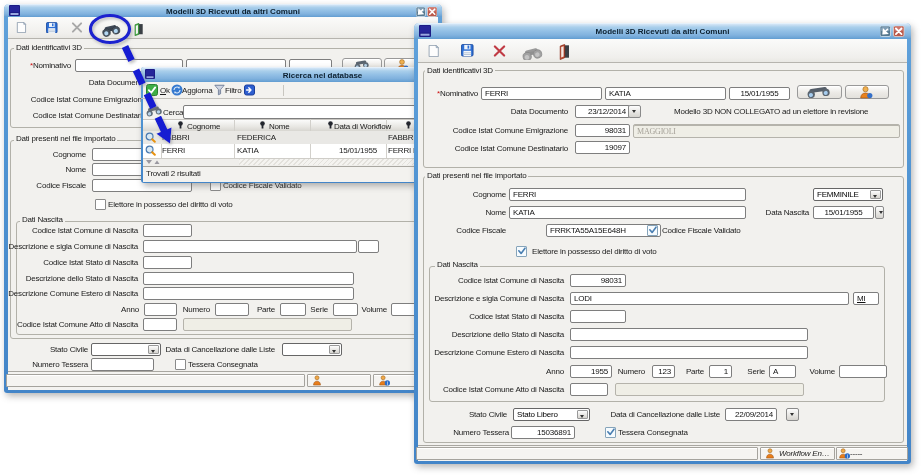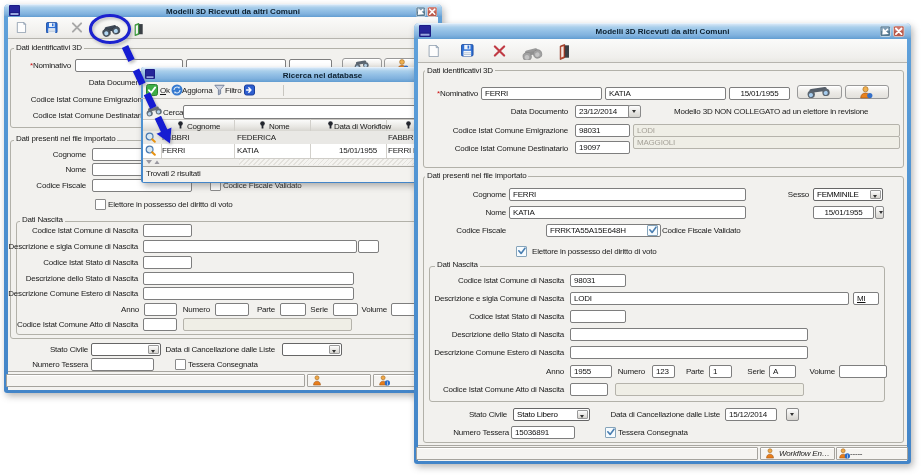--- a/index.html
+++ b/index.html
@@ -5,21 +5,21 @@
 #pg{position:relative;width:924px;height:475px;overflow:hidden;font-family:"Liberation Sans",sans-serif;letter-spacing:-0.2px;}
 .w{position:absolute;border-radius:5px 5px 3px 3px;background:linear-gradient(180deg,#61a2db 0%,#4f93d2 40%,#4385c8 100%);box-shadow:2px 3px 7px rgba(90,90,90,.45);}
 .tb{position:absolute;left:0;top:0;right:0;border-radius:5px 5px 0 0;background:linear-gradient(180deg,#f0f7fd 0%,#cfe3f5 9%,#aacfeb 26%,#92bfe5 52%,#81b2de 76%,#6ba3d5 94%,#5f9bd0 100%);}
 .tt{position:absolute;width:100%;text-align:center;font-size:8px;font-weight:bold;color:#0c2030;letter-spacing:0;}
 .ct{position:absolute;background:#f2f1ee;}
 .gb{position:absolute;border:1px solid #b2b1a9;border-radius:3px;}
 .lg{position:absolute;background:#f2f1ee;font-size:8px;color:#1a1a1a;padding:0 2px;white-space:nowrap;line-height:8px;}
 .lb{position:absolute;font-size:8px;color:#1a1a1a;text-align:right;white-space:nowrap;line-height:9px;}
 .ll{position:absolute;font-size:8px;color:#1a1a1a;white-space:nowrap;line-height:9px;}
 .in{position:absolute;background:#fff;border:1px solid #7e7e7e;border-radius:2px;font-size:8px;color:#111;height:11px;line-height:11px;padding:0 3px;white-space:nowrap;overflow:hidden;}
-.num{text-align:left;}
+.num{text-align:right;}
 .ctr{text-align:center;}
 .ro{background:#efeee6;border-color:#b5b3ab;color:#a5a198;}
 .cb{position:absolute;width:9px;height:9px;background:#fff;border:1px solid #8a8a8a;border-radius:1px;}
 .cbc{border-color:#86a4ba;background:#f6fbfe;}
 .combo{position:absolute;background:#fff;border:1px solid #666;border-radius:2px;height:11px;font-size:8px;line-height:11px;padding:0 3px;white-space:nowrap;}
 .cmar{position:absolute;right:1px;top:1px;bottom:1px;width:9px;background:linear-gradient(180deg,#fdfdfd,#d6d4cf);border:1px solid #999;border-radius:1px;}
 .cmar:after{content:"";position:absolute;left:1.8px;top:3.5px;border:2.6px solid transparent;border-top:3.6px solid #333;}
 .abt{position:absolute;width:11px;height:11px;background:linear-gradient(180deg,#fdfdfd,#d6d4cf);border:1px solid #8a8a8a;border-radius:2px;}
 .abt:after{content:"";position:absolute;left:2.5px;top:3.5px;border:2.5px solid transparent;border-top:3.5px solid #333;}
 .sep{position:absolute;background:#b9b7b1;}
@@ -362,30 +362,30 @@
       </svg>
  <div class="lb" style="left:0px;top:84px;width:154px;">Data Documento</div>
  <div class="in num" style="left:161px;top:82px;width:47px;">23/12/2014</div>
  <div class="abt" style="left:214px;top:82px;"></div>
  <div class="ll" style="left:260px;top:84px;">Modello 3D NON COLLEGATO ad un elettore in revisione</div>
  <div class="lb" style="left:0px;top:103px;width:154px;">Codice Istat Comune Emigrazione</div>
  <div class="in num" style="left:161px;top:101px;width:47px;">98031</div>
  <div class="in ro" style="left:219px;top:101px;width:259px;">LODI</div>
  <div class="lb" style="left:0px;top:121px;width:154px;">Codice Istat Comune Destinatario</div>
  <div class="in num" style="left:161px;top:118px;width:47px;">19097</div>
- <div class="in ro" style="left:219px;top:113px;width:259px;">MAGGIOLI</div>
+ <div class="in ro" style="left:219px;top:102px;width:259px;font-family:Liberation Serif, serif;">MAGGIOLI</div>
 
  <div class="gb" style="left:9px;top:153px;width:479px;height:265px;"></div>
  <div class="lg" style="left:11px;top:149px;">Dati presenti nel file importato</div>
  <div class="lb" style="left:0px;top:167px;width:92px;">Cognome</div>
  <div class="in" style="left:95px;top:165px;width:229px;">FERRI</div>
- <div class="lb" style="left:0px;top:167px;width:395px;">Sesso</div>
  <div class="combo" style="left:399px;top:165px;width:62px;">FEMMINILE<span class="cmar"></span></div>
  <div class="lb" style="left:0px;top:185px;width:92px;">Nome</div>
  <div class="in" style="left:95px;top:183px;width:229px;">KATIA</div>
+ <div class="lb" style="left:0px;top:185px;width:395px;">Data Nascita</div>
  <div class="in ctr" style="left:399px;top:183px;width:53px;">15/01/1955</div>
  <div class="abt" style="left:461px;top:183px;width:7px;"></div>
  <div class="lb" style="left:0px;top:203px;width:92px;">Codice Fiscale</div>
  <div class="in" style="left:95px;top:201px;width:107px;margin-left:37px;">FRRKTA55A15E648H</div>
  <div class="cb cbc" style="left:233px;top:202px;"></div>
  <svg class="ic" style="left:234px;top:202px;" width="10" height="10">
         <path d="M1.8 4.8 l2.3 2.6 3.9-5.2" stroke="#4a7fb2" stroke-width="1.6" fill="none" stroke-linecap="round" stroke-linejoin="round"></path>
       </svg>
  <div class="ll" style="left:248px;top:203px;">Codice Fiscale Validato</div>
  <div class="cb cbc" style="left:102px;top:223px;"></div>
@@ -417,21 +417,21 @@
  <div class="in" style="left:355px;top:342px;width:19px;">A</div>
  <div class="lb" style="left:0px;top:344px;width:421px;">Volume</div>
  <div class="in" style="left:425px;top:342px;width:40px;"></div>
  <div class="lb" style="left:0px;top:362px;width:150px;">Codice Istat Comune Atto di Nascita</div>
  <div class="in" style="left:156px;top:360px;width:30px;"></div>
  <div class="in ro" style="left:201px;top:360px;width:181px;"></div>
 
  <div class="lb" style="left:0px;top:387px;width:93px;">Stato Civile</div>
  <div class="combo" style="left:99px;top:385px;width:69px;">Stato Libero<span class="cmar"></span></div>
  <div class="lb" style="left:0px;top:387px;width:306px;">Data di Cancellazione dalle Liste</div>
- <div class="in num" style="left:311px;top:385px;width:44px;">15/12/2014</div>
+ <div class="in num" style="left:311px;top:385px;width:44px;">22/09/2014</div>
  <div class="abt" style="left:372px;top:385px;"></div>
  <div class="lb" style="left:0px;top:405px;width:95px;">Numero Tessera</div>
  <div class="in num" style="left:97px;top:403px;width:56px;">15036891</div>
  <div class="cb cbc" style="left:191px;top:404px;"></div>
  <svg class="ic" style="left:192px;top:404px;" width="10" height="10">
         <path d="M1.8 4.8 l2.3 2.6 3.9-5.2" stroke="#4a7fb2" stroke-width="1.6" fill="none" stroke-linecap="round" stroke-linejoin="round"></path>
       </svg>
  <div class="ll" style="left:204px;top:405px;">Tessera Consegnata</div>
 
  <div class="sbar" style="left:4px;top:422px;width:489px;height:15px;"></div>

